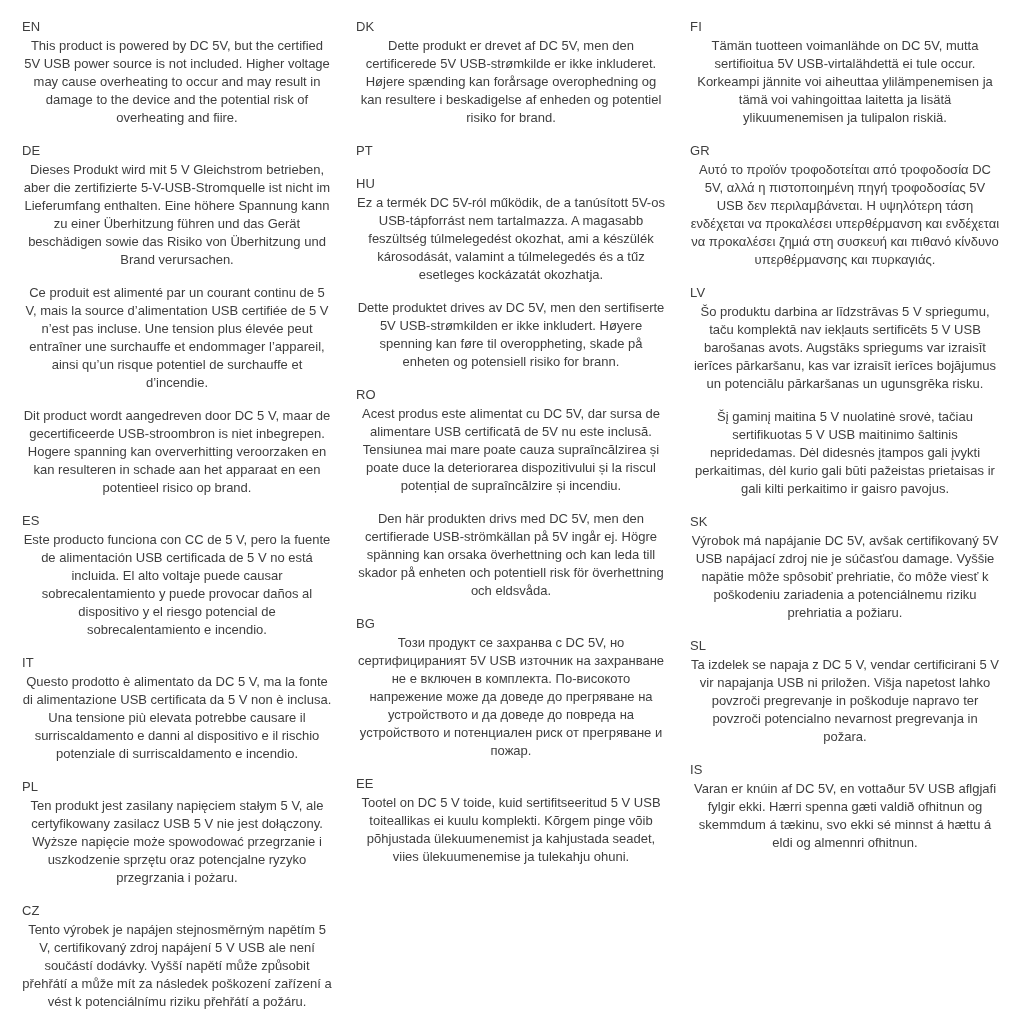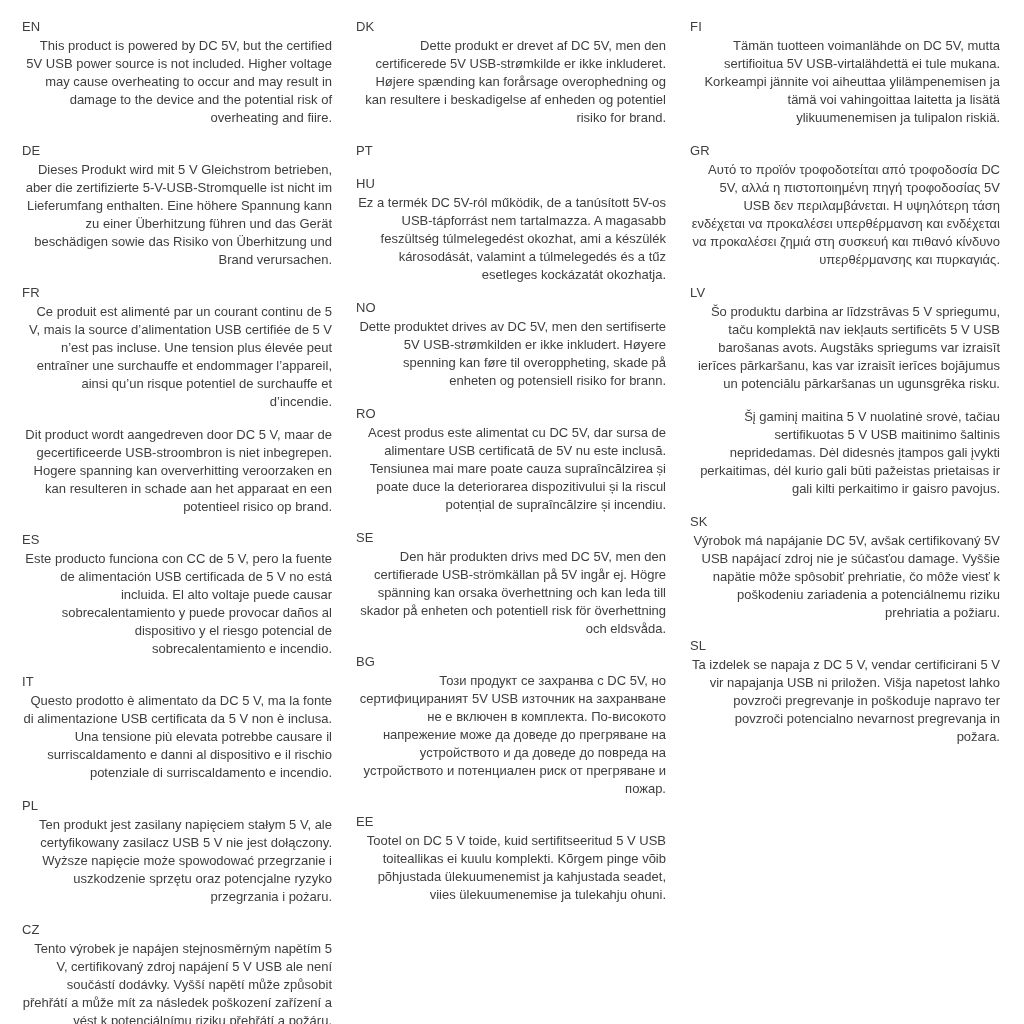--- a/index.html
+++ b/index.html
@@ -33,39 +33,38 @@
   .code {
     font-size: 13px;
     line-height: 18px;
     margin: 0 0 1px 0;
     letter-spacing: 0.2px;
   }
   .text {
     font-size: 13px;
     line-height: 18px;
     margin: 0;
-    text-align: right;
+    text-align: center;
   }
 </style>
 </head>
 <body>
 
 <div class="page">
 
   <div class="col">
     <div class="section">
       <div class="code">EN</div>
       <p class="text">This product is powered by DC 5V, but the certified 5V USB power source is not included. Higher voltage may cause overheating to occur and may result in damage to the device and the potential risk of overheating and fiire.</p>
     </div>
     <div class="section">
       <div class="code">DE</div>
       <p class="text">Dieses Produkt wird mit 5 V Gleichstrom betrieben, aber die zertifizierte 5-V-USB-Stromquelle ist nicht im Lieferumfang enthalten. Eine höhere Spannung kann zu einer Überhitzung führen und das Gerät beschädigen sowie das Risiko von Überhitzung und Brand verursachen.</p>
     </div>
     <div class="section">
-      <div class="code">FR</div>
       <p class="text">Ce produit est alimenté par un courant continu de 5 V, mais la source d’alimentation USB certifiée de 5 V n’est pas incluse. Une tension plus élevée peut entraîner une surchauffe et endommager l’appareil, ainsi qu’un risque potentiel de surchauffe et d’incendie.</p>
     </div>
     <div class="section">
       <p class="text">Dit product wordt aangedreven door DC 5 V, maar de gecertificeerde USB-stroombron is niet inbegrepen. Hogere spanning kan oververhitting veroorzaken en kan resulteren in schade aan het apparaat en een potentieel risico op brand.</p>
     </div>
     <div class="section">
       <div class="code">ES</div>
       <p class="text">Este producto funciona con CC de 5 V, pero la fuente de alimentación USB certificada de 5 V no está incluida. El alto voltaje puede causar sobrecalentamiento y puede provocar daños al dispositivo y el riesgo potencial de sobrecalentamiento e incendio.</p>
     </div>
     <div class="section">
@@ -88,60 +87,62 @@
       <p class="text">Dette produkt er drevet af DC 5V, men den certificerede 5V USB-strømkilde er ikke inkluderet. Højere spænding kan forårsage overophedning og kan resultere i beskadigelse af enheden og potentiel risiko for brand.</p>
     </div>
     <div class="section">
       <div class="code">PT</div>
     </div>
     <div class="section">
       <div class="code">HU</div>
       <p class="text">Ez a termék DC 5V-ról működik, de a tanúsított 5V-os USB-tápforrást nem tartalmazza. A magasabb feszültség túlmelegedést okozhat, ami a készülék károsodását, valamint a túlmelegedés és a tűz esetleges kockázatát okozhatja.</p>
     </div>
     <div class="section">
-      <div class="code">NO</div>
       <p class="text">Dette produktet drives av DC 5V, men den sertifiserte 5V USB-strømkilden er ikke inkludert. Høyere spenning kan føre til overoppheting, skade på enheten og potensiell risiko for brann.</p>
     </div>
     <div class="section">
       <div class="code">RO</div>
       <p class="text">Acest produs este alimentat cu DC 5V, dar sursa de alimentare USB certificată de 5V nu este inclusă. Tensiunea mai mare poate cauza supraîncălzirea și poate duce la deteriorarea dispozitivului și la riscul potențial de supraîncălzire și incendiu.</p>
     </div>
     <div class="section">
-      <div class="code">SE</div>
       <p class="text">Den här produkten drivs med DC 5V, men den certifierade USB-strömkällan på 5V ingår ej. Högre spänning kan orsaka överhettning och kan leda till skador på enheten och potentiell risk för överhettning och eldsvåda.</p>
     </div>
     <div class="section">
       <div class="code">BG</div>
       <p class="text">Този продукт се захранва с DC 5V, но сертифицираният 5V USB източник на захранване не е включен в комплекта. По-високото напрежение може да доведе до прегряване на устройството и да доведе до повреда на устройството и потенциален риск от прегряване и пожар.</p>
     </div>
     <div class="section">
       <div class="code">EE</div>
       <p class="text">Tootel on DC 5 V toide, kuid sertifitseeritud 5 V USB toiteallikas ei kuulu komplekti. Kõrgem pinge võib põhjustada ülekuumenemist ja kahjustada seadet, viies ülekuumenemise ja tulekahju ohuni.</p>
     </div>
   </div>
 
   <div class="col">
     <div class="section">
       <div class="code">FI</div>
-      <p class="text">Tämän tuotteen voimanlähde on DC 5V, mutta sertifioitua 5V USB-virtalähdettä ei tule mukana. Korkeampi jännite voi aiheuttaa ylilämpenemisen ja tämä voi vahingoittaa laitetta ja lisätä ylikuumenemisen ja tulipalon riskiä.</p>
+      <p class="text">Tämän tuotteen voimanlähde on DC 5V, mutta sertifioitua 5V USB-virtalähdettä ei tule occur. Korkeampi jännite voi aiheuttaa ylilämpenemisen ja tämä voi vahingoittaa laitetta ja lisätä ylikuumenemisen ja tulipalon riskiä.</p>
     </div>
     <div class="section">
       <div class="code">GR</div>
       <p class="text">Αυτό το προϊόν τροφοδοτείται από τροφοδοσία DC 5V, αλλά η πιστοποιημένη πηγή τροφοδοσίας 5V USB δεν περιλαμβάνεται. Η υψηλότερη τάση ενδέχεται να προκαλέσει υπερθέρμανση και ενδέχεται να προκαλέσει ζημιά στη συσκευή και πιθανό κίνδυνο υπερθέρμανσης και πυρκαγιάς.</p>
     </div>
     <div class="section">
       <div class="code">LV</div>
       <p class="text">Šo produktu darbina ar līdzstrāvas 5 V spriegumu, taču komplektā nav iekļauts sertificēts 5 V USB barošanas avots. Augstāks spriegums var izraisīt ierīces pārkaršanu, kas var izraisīt ierīces bojājumus un potenciālu pārkaršanas un ugunsgrēka risku.</p>
     </div>
     <div class="section">
       <p class="text">Šį gaminį maitina 5 V nuolatinė srovė, tačiau sertifikuotas 5 V USB maitinimo šaltinis nepridedamas. Dėl didesnės įtampos gali įvykti perkaitimas, dėl kurio gali būti pažeistas prietaisas ir gali kilti perkaitimo ir gaisro pavojus.</p>
     </div>
     <div class="section">
       <div class="code">SK</div>
       <p class="text">Výrobok má napájanie DC 5V, avšak certifikovaný 5V USB napájací zdroj nie je súčasťou damage. Vyššie napätie môže spôsobiť prehriatie, čo môže viesť k poškodeniu zariadenia a potenciálnemu riziku prehriatia a požiaru.</p>
     </div>
     <div class="section">
       <div class="code">SL</div>
       <p class="text">Ta izdelek se napaja z DC 5 V, vendar certificirani 5 V vir napajanja USB ni priložen. Višja napetost lahko povzroči pregrevanje in poškoduje napravo ter povzroči potencialno nevarnost pregrevanja in požara.</p>
     </div>
+    <div class="section">
+      <div class="code">IS</div>
+      <p class="text">Varan er knúin af DC 5V, en vottaður 5V USB aflgjafi fylgir ekki. Hærri spenna gæti valdið ofhitnun og skemmdum á tækinu, svo ekki sé minnst á hættu á eldi og almennri ofhitnun.</p>
+    </div>
   </div>
 
 </div>
 
 </body></html>

